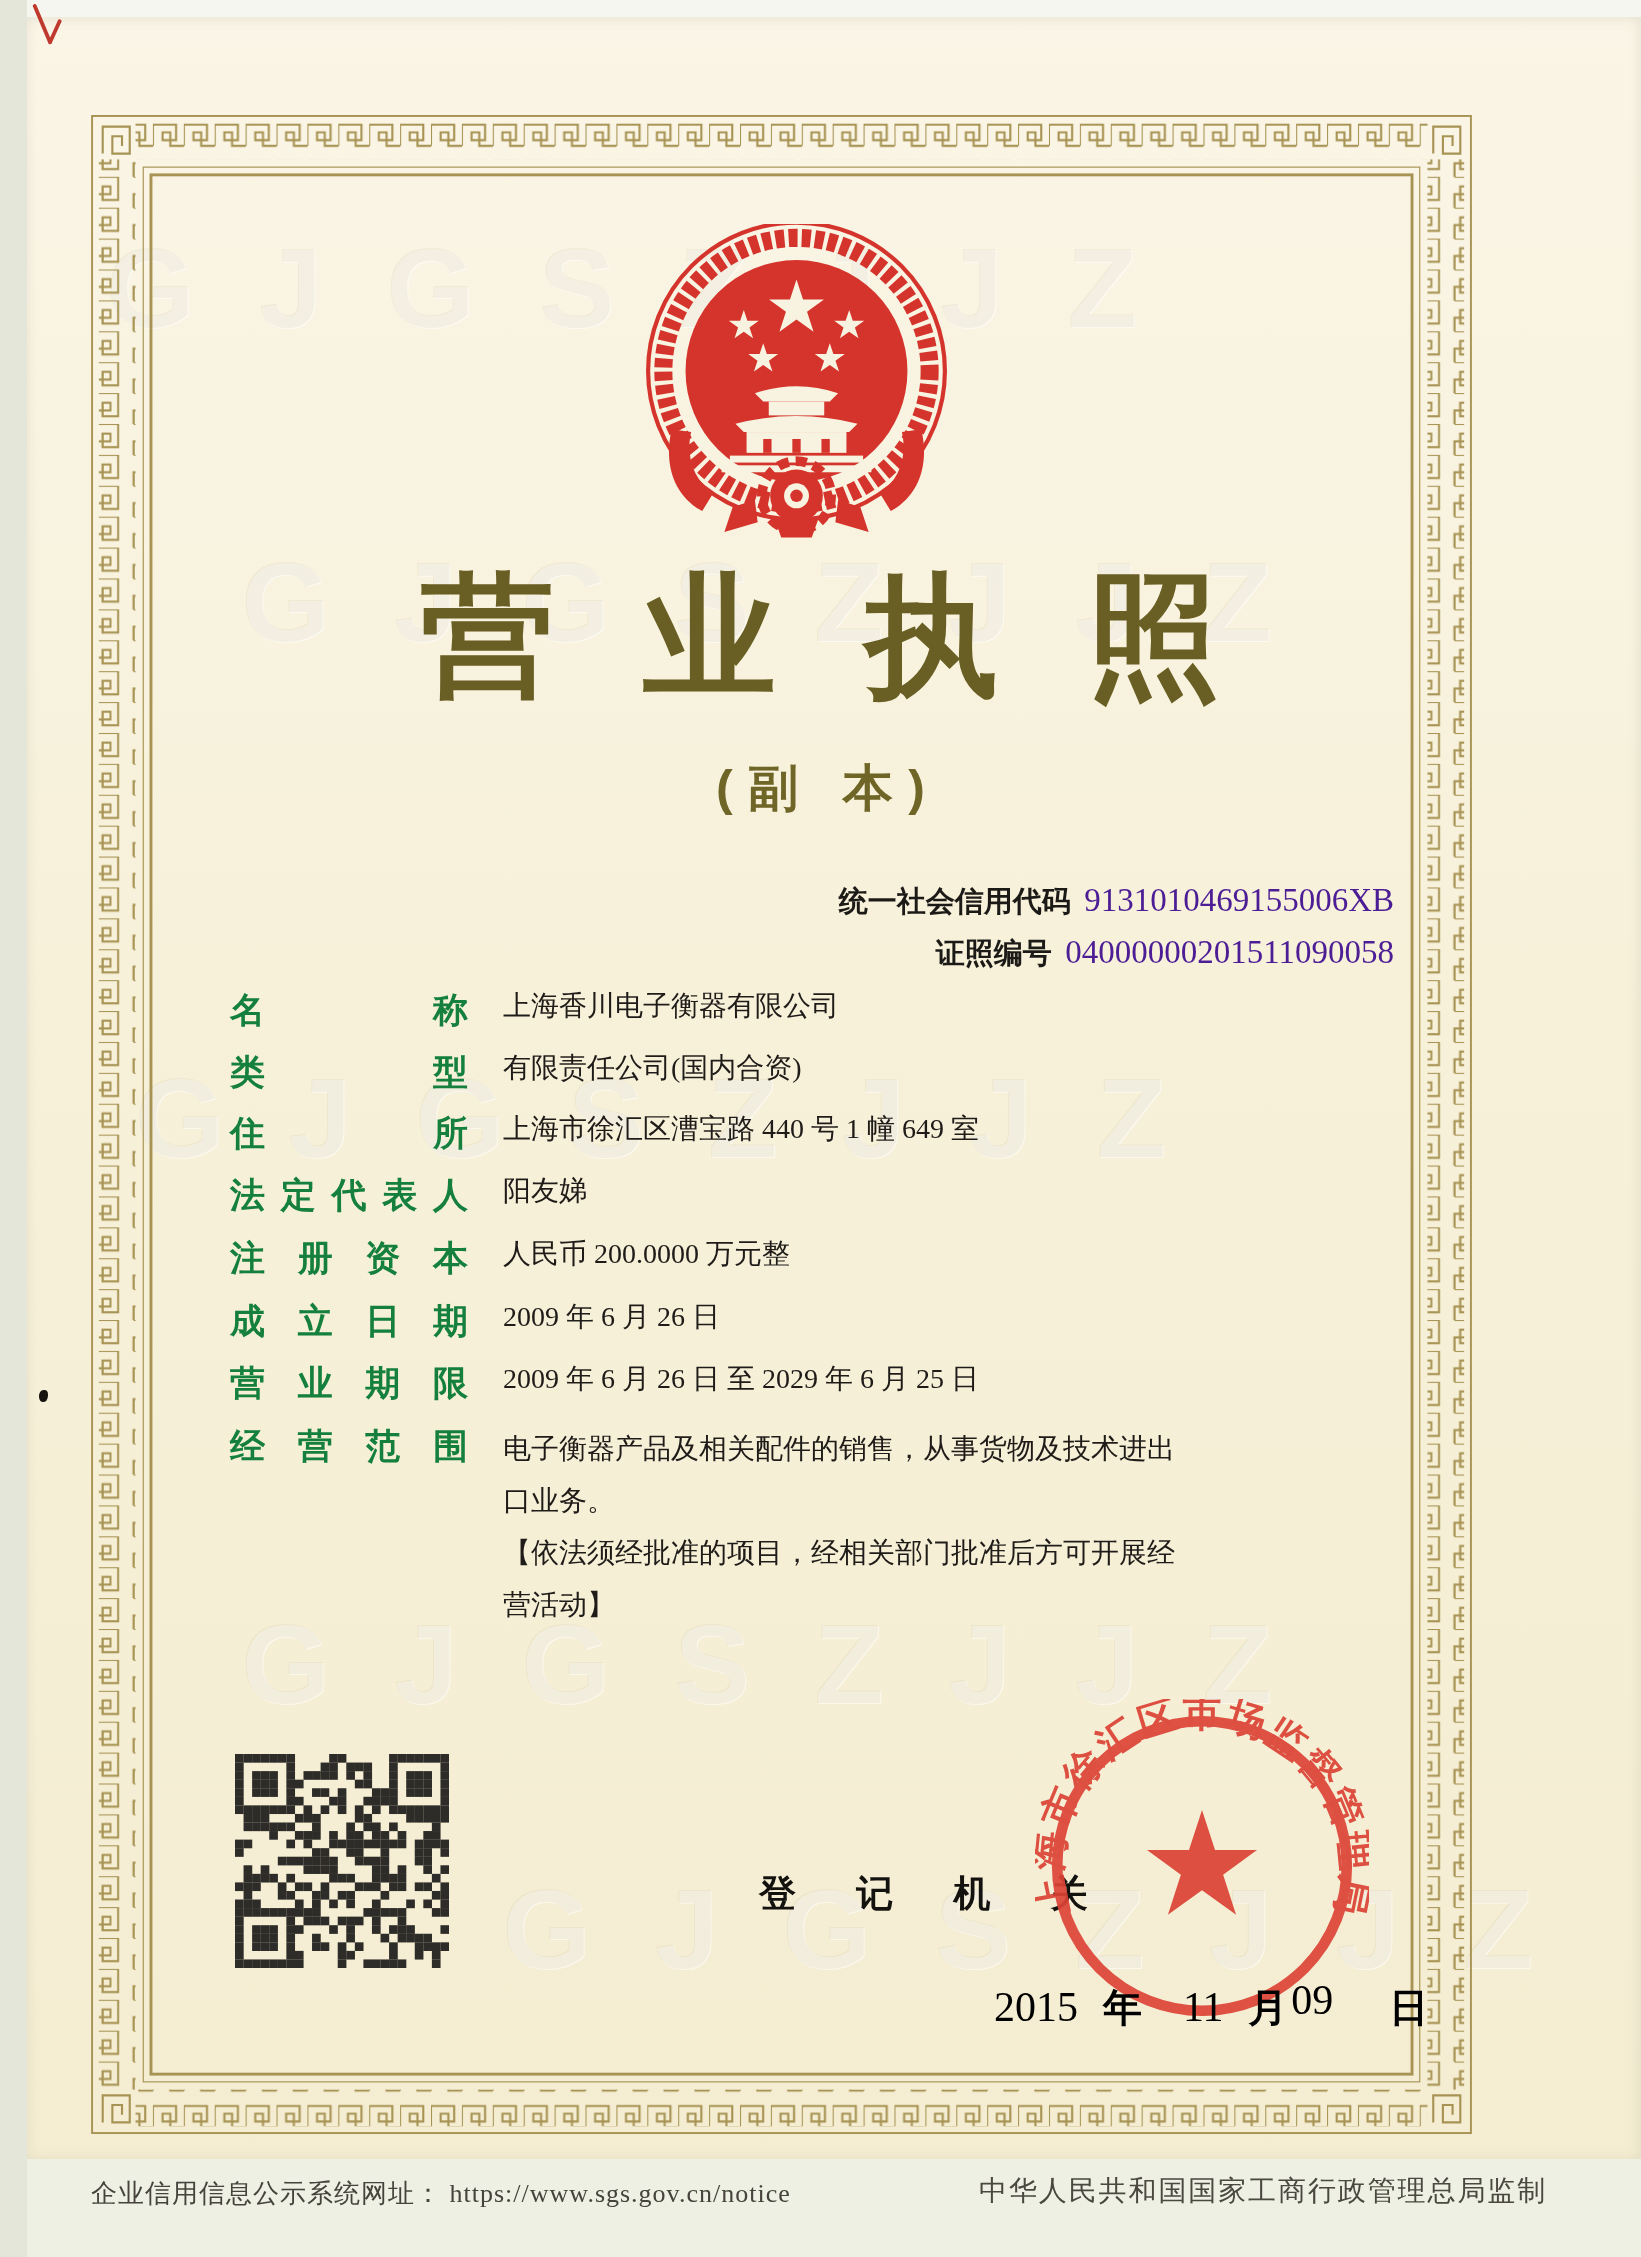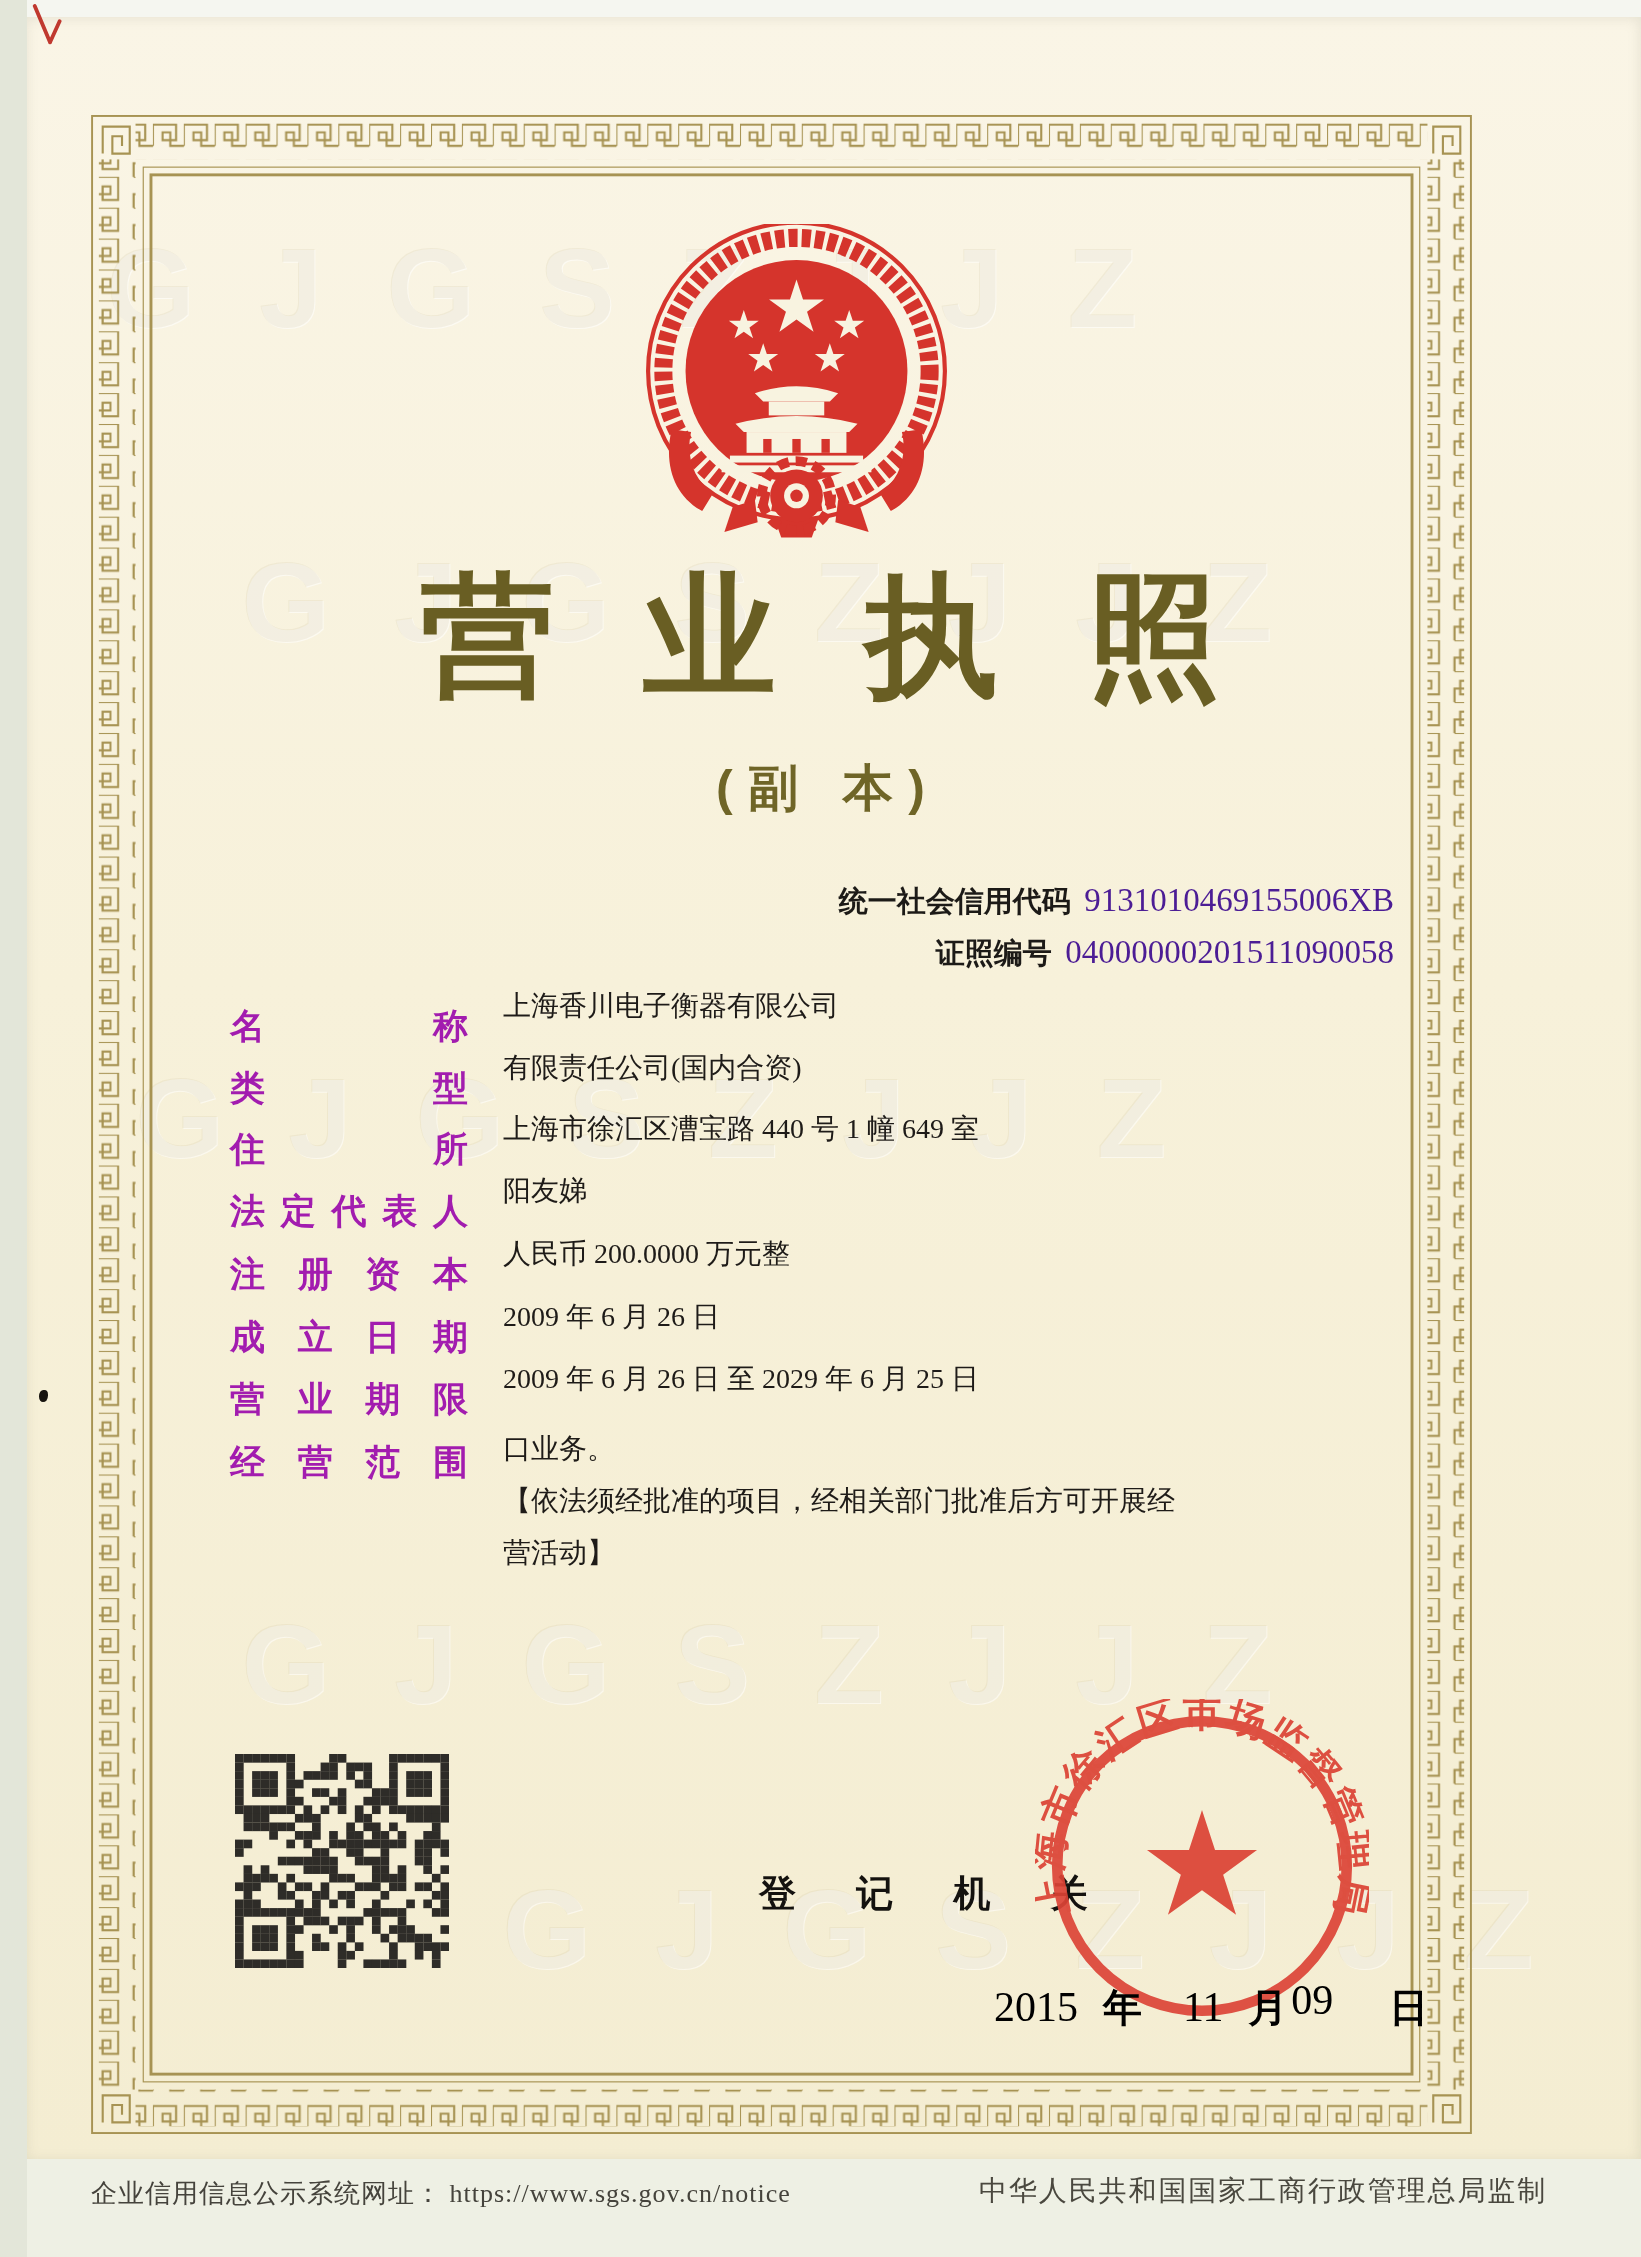--- a/index.html
+++ b/index.html
@@ -39,22 +39,22 @@
     font-size:50px;font-weight:600;color:#6f6527;
     letter-spacing:15.4px;text-indent:15.4px;
   }
   
   .code-block{right:247px;top:877px;text-align:right;line-height:46px;white-space:nowrap;}
   .code-label{font-size:29px;font-weight:700;color:#1c1a17;}
   .code-value{font-family:"Liberation Serif", serif;font-size:33px;color:#4c1d95;margin-left:13.5px;}
   
   .field-row{left:230px;width:1139px;height:48px;white-space:nowrap;}
   .field-label{
-    display:inline-block;width:238px;font-size:35px;font-weight:700;color:#a21caf;
-    text-align:justify;text-align-last:justify;vertical-align:top;margin-top:16px;
+    display:inline-block;width:238px;font-size:35px;font-weight:700;color:#15803d;
+    text-align:justify;text-align-last:justify;vertical-align:top;
   }
   .field-value{
     display:inline-block;margin-left:35px;font-family:"Liberation Serif", serif;
     font-size:28px;color:#1e1b18;vertical-align:top;white-space:nowrap;
   }
   .scope-value{white-space:normal;width:782px;line-height:52px;}
   .scope-line{white-space:nowrap;}
   
   .registrar{left:759px;top:1869px;font-size:37px;font-weight:700;color:#14120f;letter-spacing:25px;white-space:nowrap;}
   .issue-date{left:994px;top:1981px;white-space:nowrap;color:#000000;}
@@ -172,21 +172,21 @@
 <div class="abs field-row" style="top:1235px;">
   <span class="field-label">注册资本</span><span class="field-value">人民币 200.0000 万元整</span>
 </div>
 <div class="abs field-row" style="top:1298px;">
   <span class="field-label">成立日期</span><span class="field-value">2009 年 6 月 26 日</span>
 </div>
 <div class="abs field-row" style="top:1360px;">
   <span class="field-label">营业期限</span><span class="field-value">2009 年 6 月 26 日  至  2029 年 6 月 25 日</span>
 </div>
 <div class="abs field-row" style="top:1423px;height:232px;">
-  <span class="field-label">经营范围</span><span class="field-value scope-value"><span class="scope-line" style="display:block">口业务。</span><span class="scope-line" style="display:block">【依法须经批准的项目，经相关部门批准后方可开展经</span><span class="scope-line" style="display:block">营活动】</span></span>
+  <span class="field-label">经营范围</span><span class="field-value scope-value"><span class="scope-line" style="display:block">电子衡器产品及相关配件的销售，从事货物及技术进出</span><span class="scope-line" style="display:block">口业务。</span><span class="scope-line" style="display:block">【依法须经批准的项目，经相关部门批准后方可开展经</span><span class="scope-line" style="display:block">营活动】</span></span>
 </div>
 
 <svg id="qr-code-svg" class="abs" style="left:235px;top:1754px;" width="214" height="214" viewBox="0 0 222 222">
     <rect x="0.00" y="0.00" width="9" height="9" fill="#2e2c28"></rect>
     <rect x="8.88" y="0.00" width="9" height="9" fill="#2e2c28"></rect>
     <rect x="17.76" y="0.00" width="9" height="9" fill="#2e2c28"></rect>
     <rect x="26.64" y="0.00" width="9" height="9" fill="#2e2c28"></rect>
     <rect x="35.52" y="0.00" width="9" height="9" fill="#2e2c28"></rect>
     <rect x="44.40" y="0.00" width="9" height="9" fill="#2e2c28"></rect>
     <rect x="53.28" y="0.00" width="9" height="9" fill="#2e2c28"></rect>

